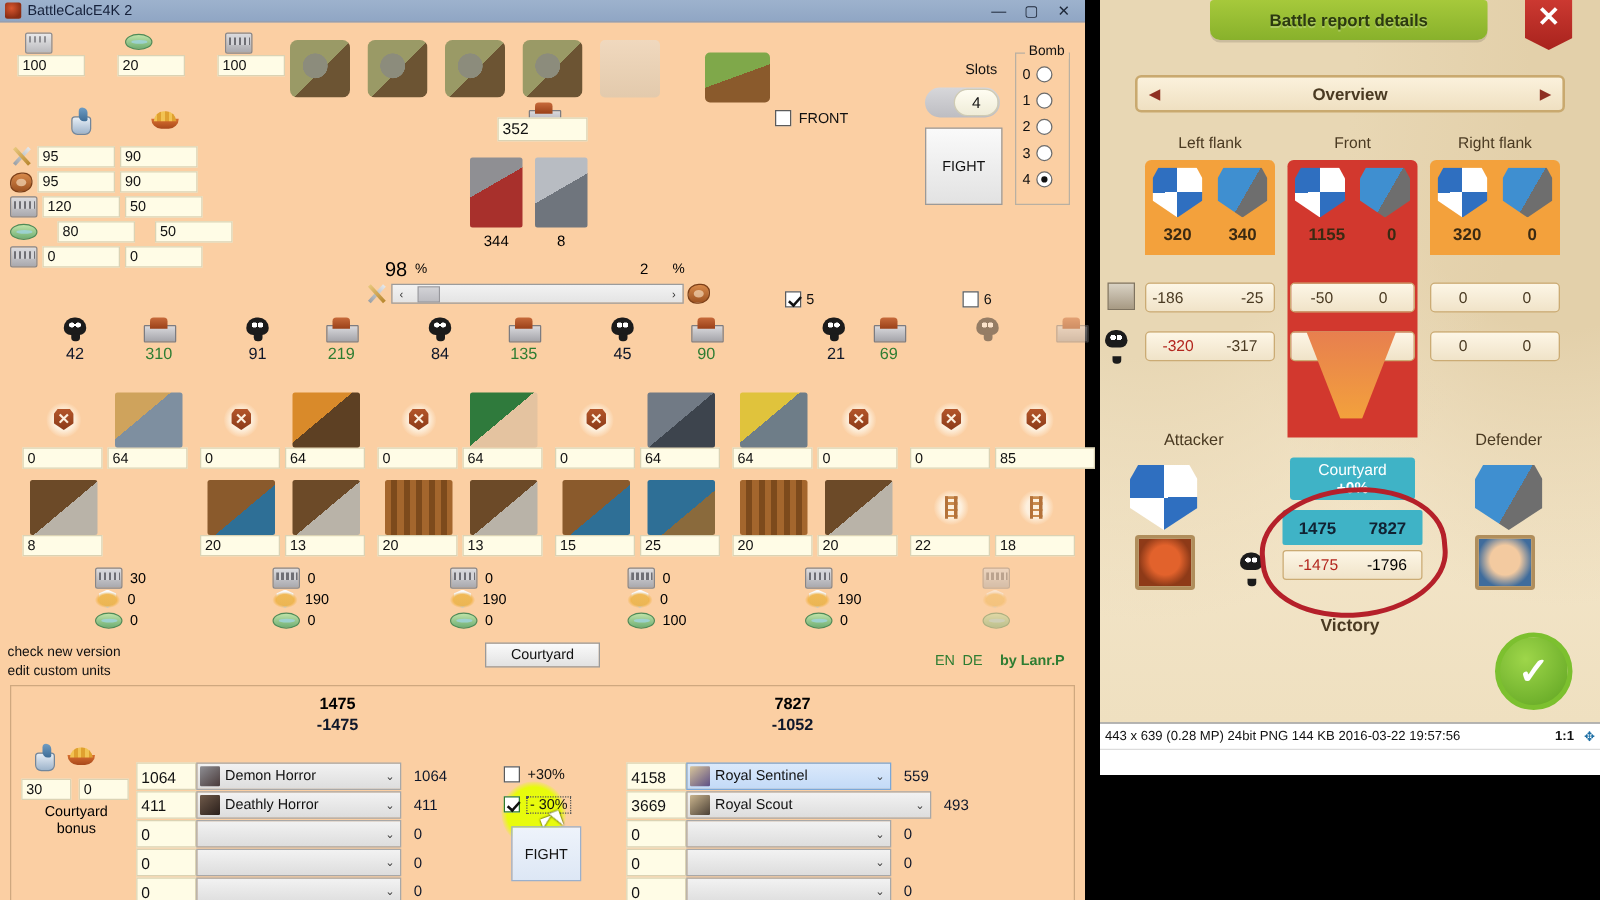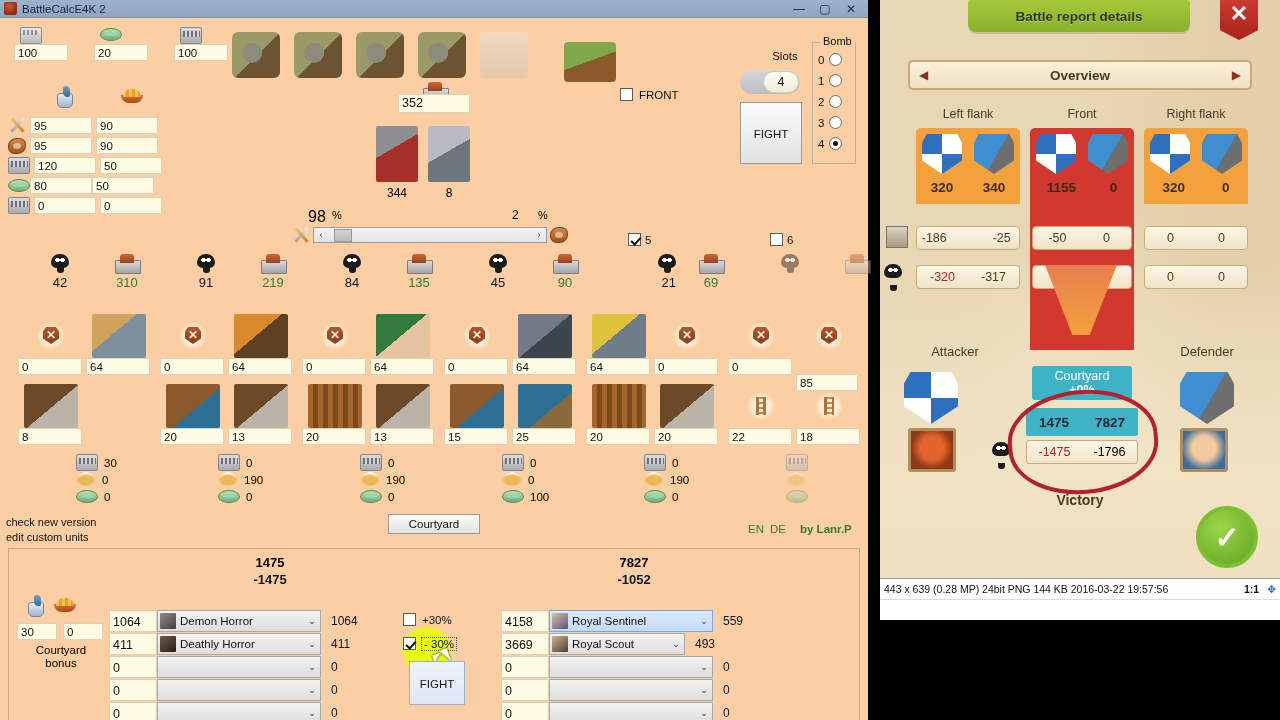--- a/index.html
+++ b/index.html
@@ -387,21 +387,21 @@
       <div style="display:flex;align-items:center;gap:4px;margin-bottom:3px;">
         <span class="ic ic-horn"></span>
         <span class="fld" style="width:62px;">95</span>
         <span class="fld" style="width:62px;">90</span>
       </div>
       <div style="display:flex;align-items:center;gap:4px;margin-bottom:3px;">
         <span class="ic ic-cart2"></span>
         <span class="fld" style="width:62px;">120</span>
         <span class="fld" style="width:62px;">50</span>
       </div>
-      <div style="display:flex;align-items:center;gap:0;margin-bottom:3px;">
+      <div style="display:flex;align-items:center;gap:16px;margin-bottom:3px;">
         <span class="ic ic-gem"></span>
         <span class="fld" style="width:62px;">80</span>
         <span class="fld" style="width:62px;">50</span>
       </div>
       <div style="display:flex;align-items:center;gap:4px;">
         <span class="ic ic-cart2"></span>
         <span class="fld" style="width:62px;">0</span>
         <span class="fld" style="width:62px;">0</span>
       </div>
     </div>
@@ -569,21 +569,21 @@
         <div style="width:66px;">
           <div style="height:44px;display:flex;align-items:center;justify-content:center;">
             <div class="ic ic-shield-x"></div>
             </div>
           <div class="fld" style="width:64px;">0</div>
         </div>
         <div style="width:66px;">
           <div style="height:44px;display:flex;align-items:center;justify-content:center;">
             <div class="ic ic-shield-x"></div>
             </div>
-          <div class="fld" style="width:62px;margin-top:16px;">85</div>
+          <div class="fld" style="width:80px;">85</div>
         </div>
       </div>
     </div>
 
     <div style="position:absolute;left:18px;top:366px;display:flex;gap:0;">
       <div style="width:142px;display:flex;gap:2px;">
         <div style="width:66px;">
           <div class="sprite" style="width:54px;height:44px;margin:0 auto;background:linear-gradient(140deg,#6c4a28 0 52%,#b9b3a8 52% 100%);"></div>
           <div class="fld" style="width:64px;">8</div>
         </div>
@@ -817,21 +817,21 @@
           <span class="fld" style="width:48px;height:22px;line-height:20px;font-size:12.5px;">4158</span>
           <span class="combo sel" style="width:164px;height:22px;">
             <span class="cb-ic" style="background:linear-gradient(140deg,#d8c59a,#5d4f86);"></span>
             <span class="cb-tx">Royal Sentinel</span>
             <span class="cb-ar">⌄</span>
           </span>
           <span class="darkred" style="width:56px;text-align:left;padding-left:10px;font-size:12px;">559</span>
         </div>
         <div style="display:flex;align-items:center;gap:0;height:23px;">
           <span class="fld" style="width:48px;height:22px;line-height:20px;font-size:12.5px;">3669</span>
-          <span class="combo" style="width:136px;height:22px;">
+          <span class="combo" style="width:196px;height:22px;">
             <span class="cb-ic" style="background:linear-gradient(140deg,#c9b48d,#4b4036);"></span>
             <span class="cb-tx">Royal Scout</span>
             <span class="cb-ar">⌄</span>
           </span>
           <span class="darkred" style="width:56px;text-align:left;padding-left:10px;font-size:12px;">493</span>
         </div>
         <div style="display:flex;align-items:center;gap:0;height:23px;">
           <span class="fld" style="width:48px;height:22px;line-height:20px;font-size:12.5px;">0</span>
           <span class="combo" style="width:164px;height:22px;">
             <span class="cb-tx"></span>

